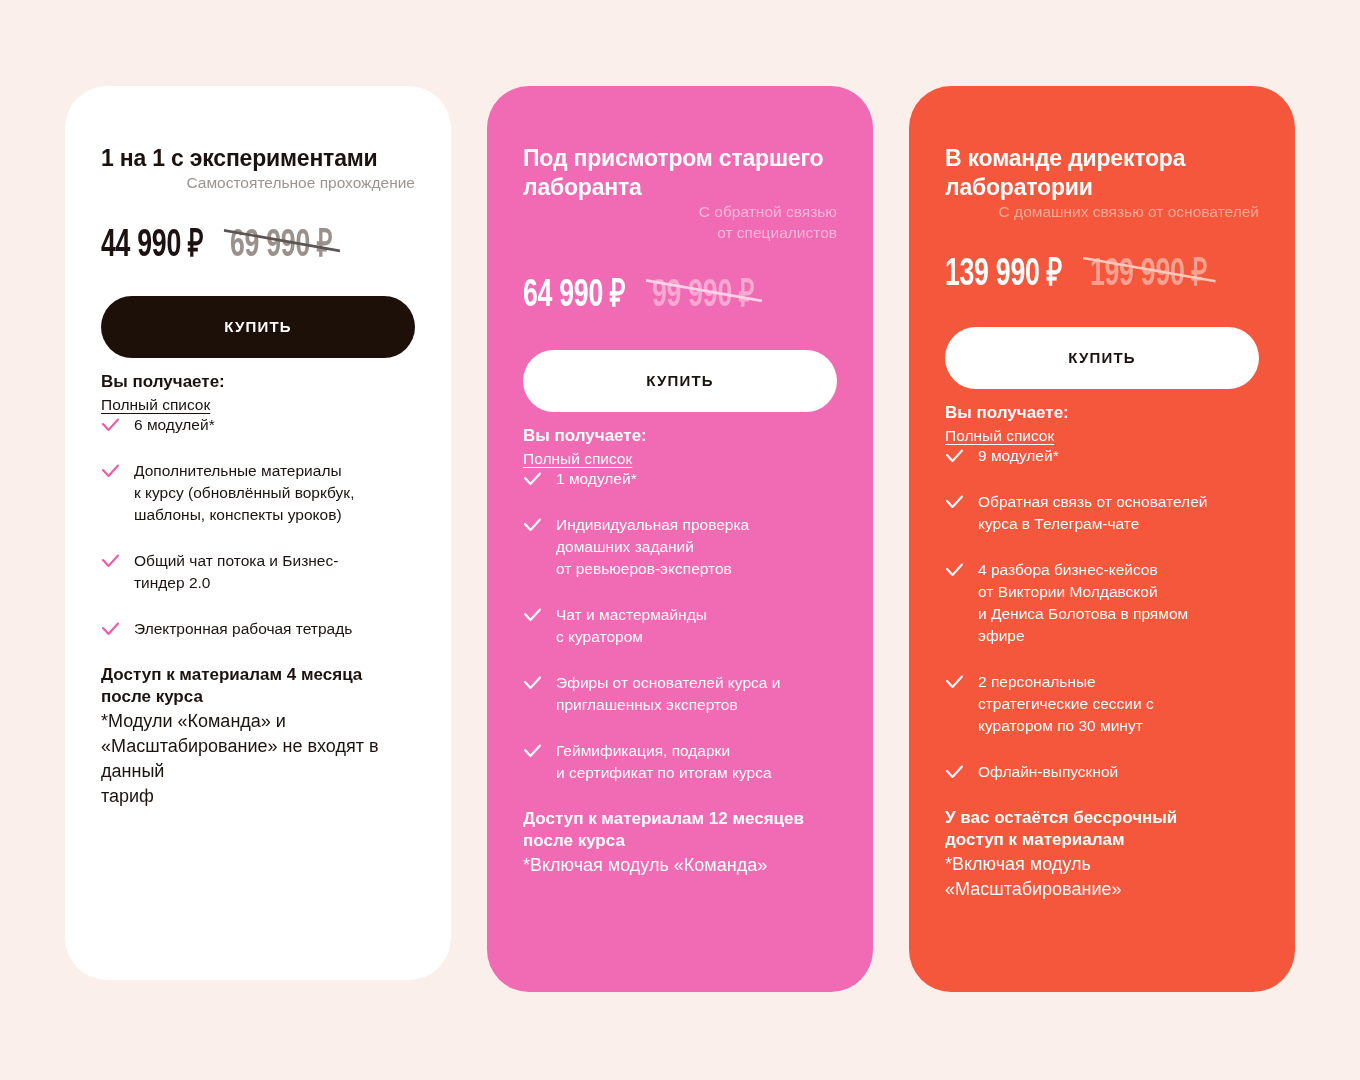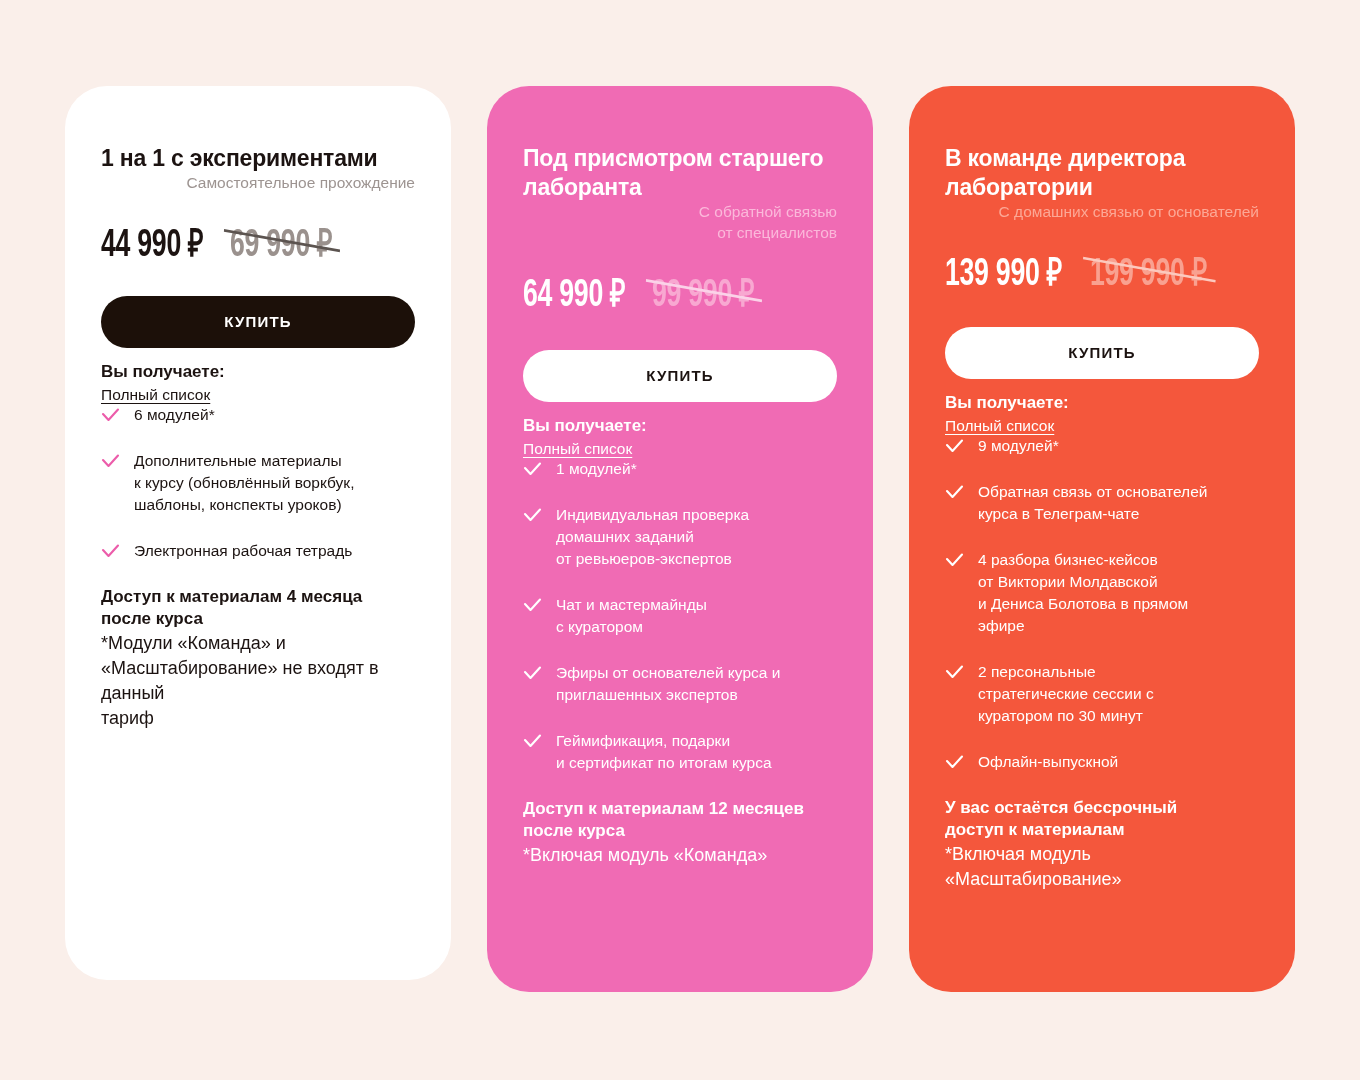--- a/index.html
+++ b/index.html
@@ -88,21 +88,21 @@
   .pink .price-old .slash { background:#FBD2E8; }
   .orange .price-new { color:#FFFFFF; }
   .orange .price-old { color:#F9A190; }
   .orange .price-old .slash { background:#FCC9BE; }
 
   .buy-btn {
     display:block;
     width:100%;
     border:none;
     border-radius:32px;
-    height:52px;
+    height:62px;
     font-size:15px;
     font-weight:bold;
     letter-spacing:1.2px;
     cursor:pointer;
     font-family:"Liberation Sans", sans-serif;
   }
   .white .buy-btn  { background:#1C1009; color:#FFFFFF; margin-top:24px; }
   .pink .buy-btn   { background:#FFFFFF; color:#1C1311; margin-top:28px; }
   .orange .buy-btn { background:#FFFFFF; color:#1C1311; margin-top:26px; }
 
@@ -194,20 +194,29 @@
       </li>
       <li class="feature">
         <span class="check">
             <svg viewBox="0 0 19 19">
               <path d="M2 8 L7.5 14 L17 3.5" fill="none" stroke="#EC5CAA" stroke-width="2.1" stroke-linecap="round" stroke-linejoin="round"></path>
             </svg>
           </span>
         <span class="feature-text">Дополнительные материалы
 к курсу (обновлённый воркбук,
 шаблоны, конспекты уроков)</span>
+      </li>
+      <li class="feature">
+        <span class="check">
+            <svg viewBox="0 0 19 19">
+              <path d="M2 8 L7.5 14 L17 3.5" fill="none" stroke="#EC5CAA" stroke-width="2.1" stroke-linecap="round" stroke-linejoin="round"></path>
+            </svg>
+          </span>
+        <span class="feature-text">Общий чат потока и Бизнес-
+тиндер 2.0</span>
       </li>
       <li class="feature">
         <span class="check">
             <svg viewBox="0 0 19 19">
               <path d="M2 8 L7.5 14 L17 3.5" fill="none" stroke="#EC5CAA" stroke-width="2.1" stroke-linecap="round" stroke-linejoin="round"></path>
             </svg>
           </span>
         <span class="feature-text">Электронная рабочая тетрадь</span>
       </li>
     </ul>

